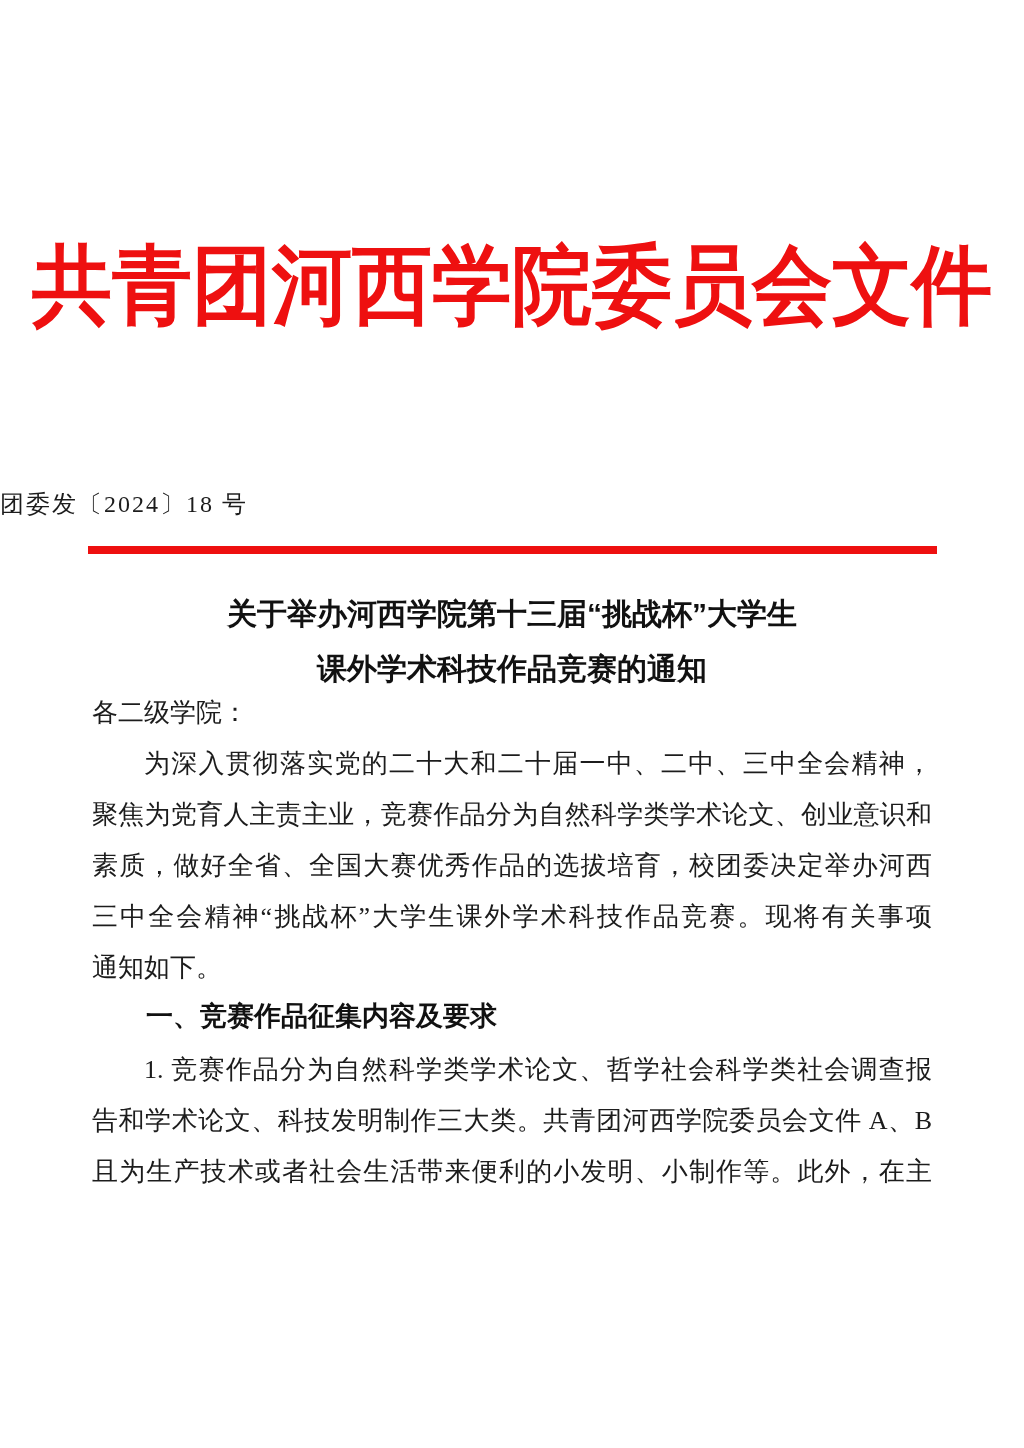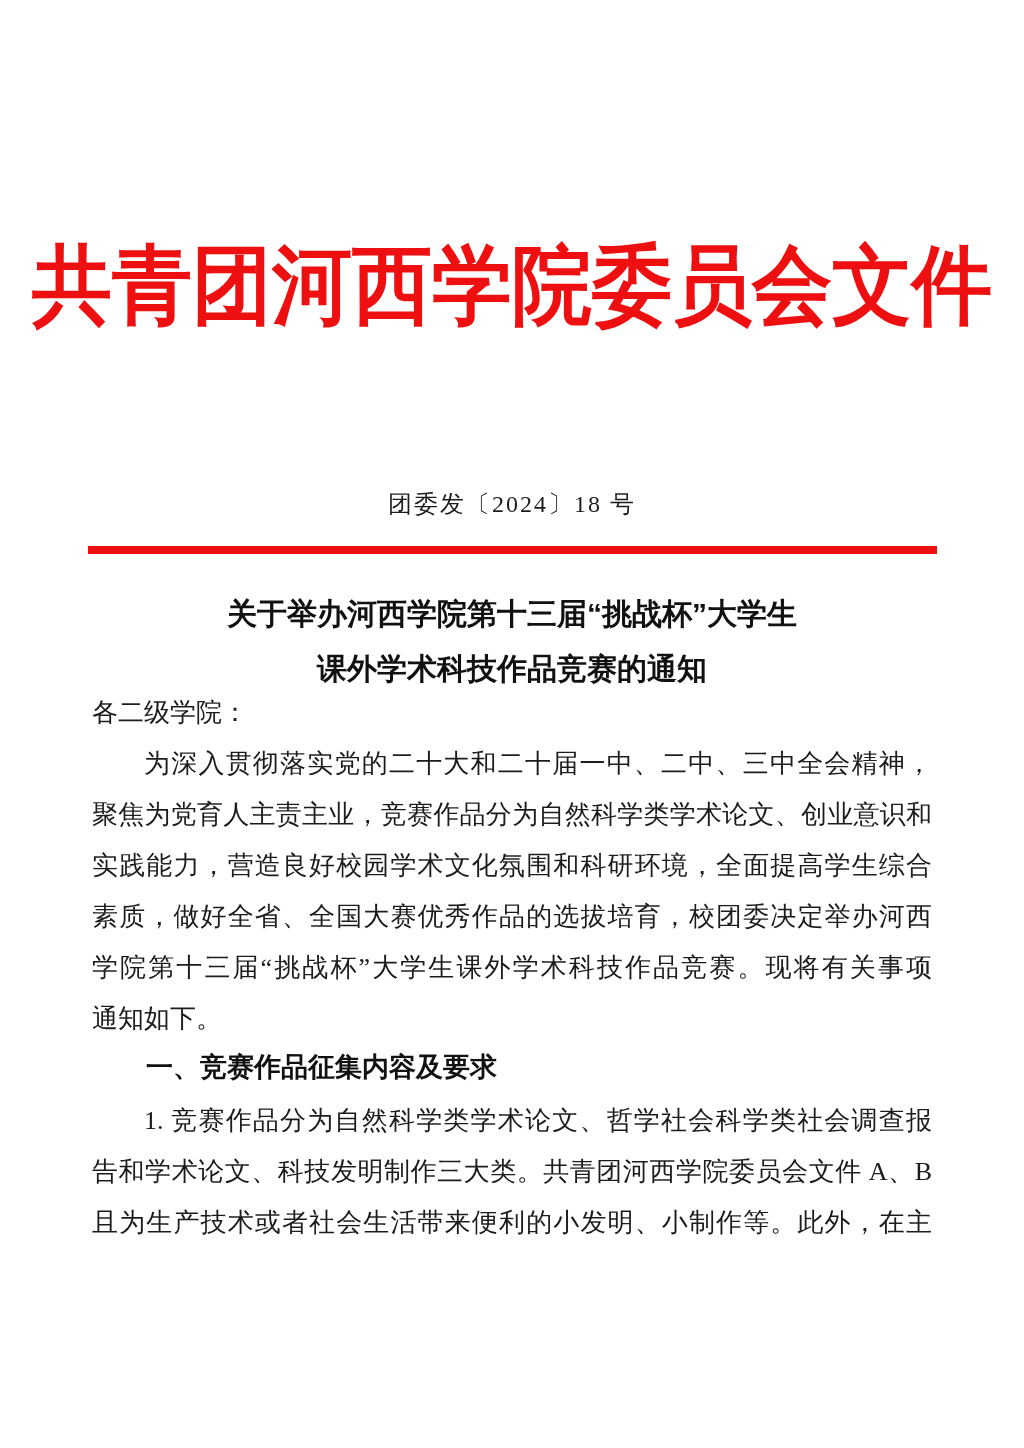--- a/index.html
+++ b/index.html
@@ -32,21 +32,21 @@
     transform: scaleY(1.08);
     transform-origin: center top;
     white-space: nowrap;
   }
   
   .doc-number {
     position: absolute;
     top: 489px;
     left: 0;
     width: 1024px;
-    text-align: center;
+    text-align: left;
     color: #1c1c1c;
     font-size: 24px;
     letter-spacing: 2px;
     line-height: 1.3;
   }
   
   .red-line {
     position: absolute;
     top: 546px;
     left: 88px;
@@ -120,23 +120,22 @@
 
   <div class="doc-title">
     <div>关于举办河西学院第十三届“挑战杯”大学生</div>
     <div>课外学术科技作品竞赛的通知</div>
   </div>
 
   <div class="doc-body">
     <div class="line">各二级学院：</div>
     <div class="line indent just">为深入贯彻落实党的二十大和二十届一中、二中、三中全会精神，</div>
     <div class="line just">聚焦为党育人主责主业，竞赛作品分为自然科学类学术论文、创业意识和</div>
-    <div class="line just">实践能力，营造良好校园学术文化氛围和科研环境，全面提高学生综合</div>
     <div class="line just">素质，做好全省、全国大赛优秀作品的选拔培育，校团委决定举办河西</div>
-    <div class="line just">学院第十三届“挑战杯”大学生课外学术科技作品竞赛。现将有关事项</div>
+    <div class="line just">三中全会精神“挑战杯”大学生课外学术科技作品竞赛。现将有关事项</div>
     <div class="line">通知如下。</div>
     <div class="line heading indent">一、竞赛作品征集内容及要求</div>
     <div class="line indent just">1. 竞赛作品分为自然科学类学术论文、哲学社会科学类社会调查报</div>
     <div class="line just">告和学术论文、科技发明制作三大类。共青团河西学院委员会文件 A、B</div>
     <div class="line just">且为生产技术或者社会生活带来便利的小发明、小制作等。此外，在主</div>
   </div>
 
   <div class="page-number">2</div>
 
 </div>

